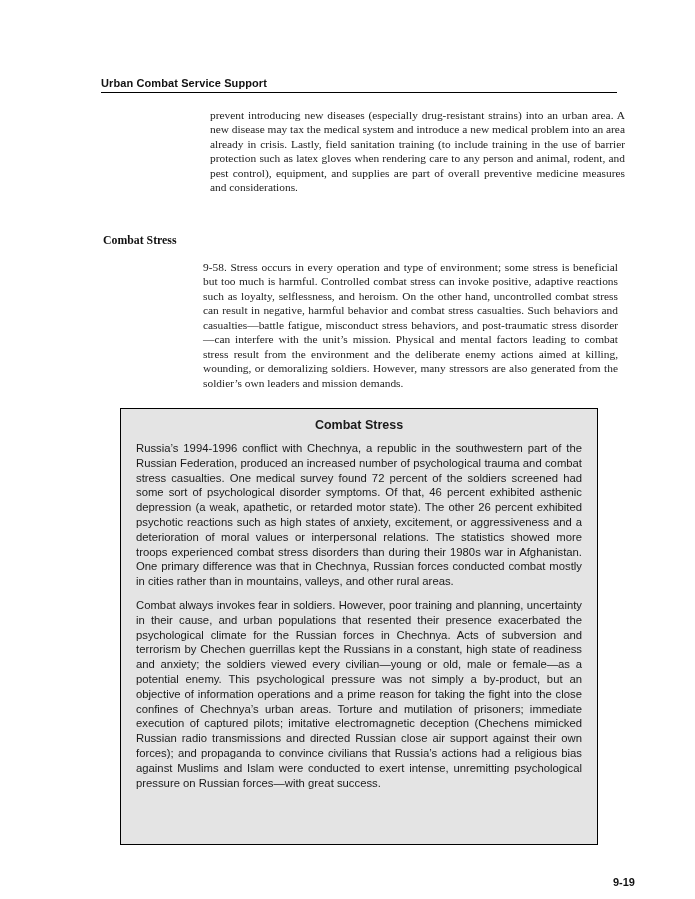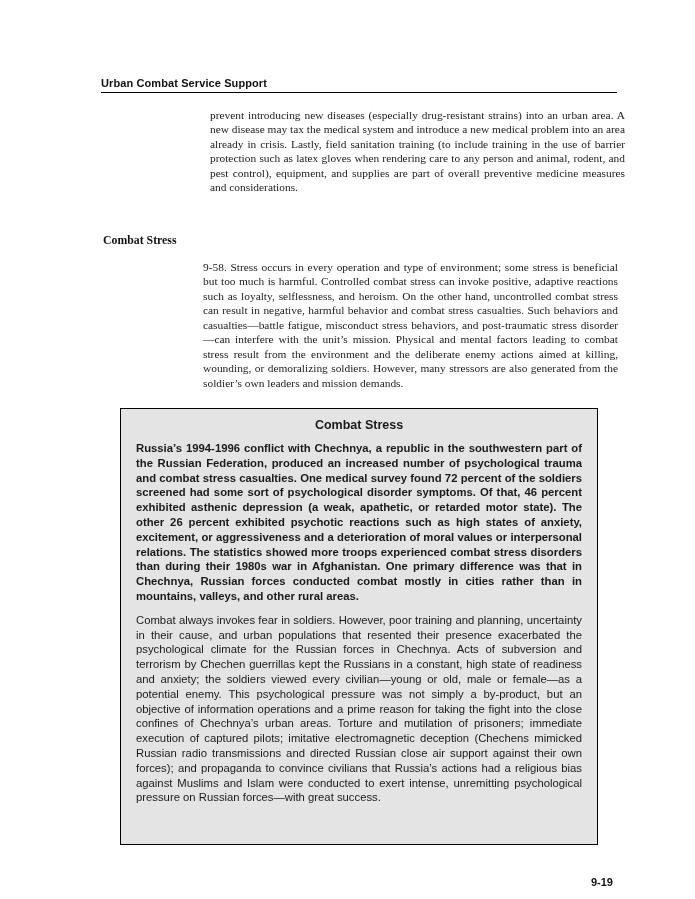--- a/index.html
+++ b/index.html
@@ -78,25 +78,24 @@
   }
   .callout-par {
     font-size: 11.3px;
     line-height: 14.8px;
     text-align: justify;
     margin: 9px 0 0 0;
     color: #1a1a1a;
   }
   .callout-par.first {
     margin-top: 8px;
-    font-weight: bold;
   }
   .page-footer {
     position: absolute;
-    right: 82px;
+    right: 60px;
     top: 876px;
     font-family: "Liberation Sans", sans-serif;
     font-weight: bold;
     font-size: 11px;
   }
 </style>
 </head>
 <body>
 
 <div class="page">

